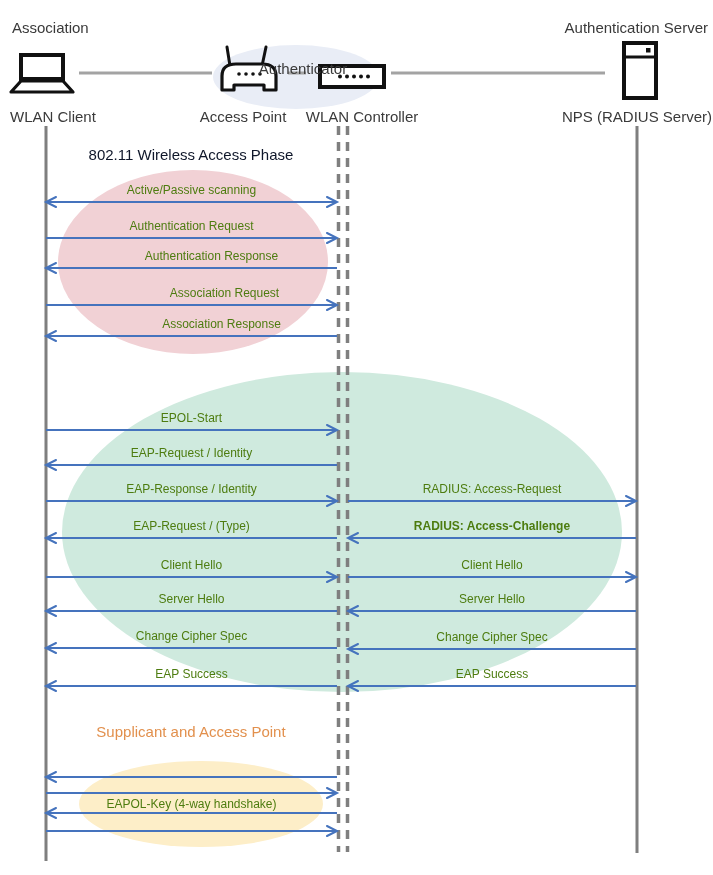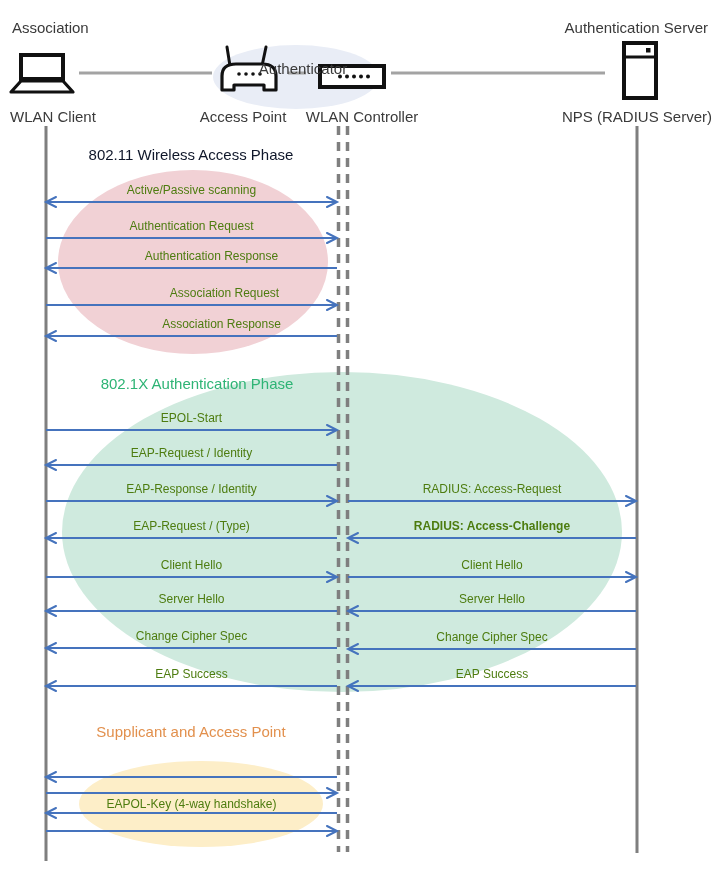--- a/index.html
+++ b/index.html
@@ -112,21 +112,20 @@
   <div class="role-label" style="left:12px; top:19px;">Association</div>
   <div class="role-label centered" style="left:233px; top:18px; width:140px;margin-top:42px;">Authenticator</div>
   <div class="role-label centered" style="left:553px; top:19px; width:155px;text-align:right;">Authentication Server</div>
 
   <div class="device-label" style="left:10px; top:108px;">WLAN Client</div>
   <div class="device-label centered" style="left:183px; top:108px; width:120px;">Access Point</div>
   <div class="device-label centered" style="left:297px; top:108px; width:130px;">WLAN Controller</div>
   <div class="device-label centered" style="left:557px; top:108px; width:160px;">NPS (RADIUS Server)</div>
 
   <div class="phase-title" style="left: 46px; top: 146px; width: 290px; color: #0f172a;">802.11 Wireless Access Phase</div>
-  <div class="phase-title" style="left: 52px; top: 375px; width: 290px; color: rgb(46, 180, 117);">802.1X Authentication Phase</div>
   <div class="phase-title" style="left: 46px; top: 722px; width: 290px; color: rgb(226, 144, 77);">
     <div class="line">Supplicant and Access Point</div>
   </div>
 
   <div id="labels-layer">
       <div class="msg-label" style="left: 46px; width: 291px; top: 181px;">Active/Passive scanning</div>
       <div class="msg-label" style="left: 46px; width: 291px; top: 217px;">Authentication Request</div>
       <div class="msg-label" style="left: 46px; width: 291px; top: 247px; margin-left: 20px;">Authentication Response</div>
       <div class="msg-label" style="left: 46px; width: 291px; top: 284px; margin-left: 33px;">Association Request</div>
       <div class="msg-label" style="left: 46px; width: 291px; top: 315px; margin-left: 30px;">Association Response</div>

